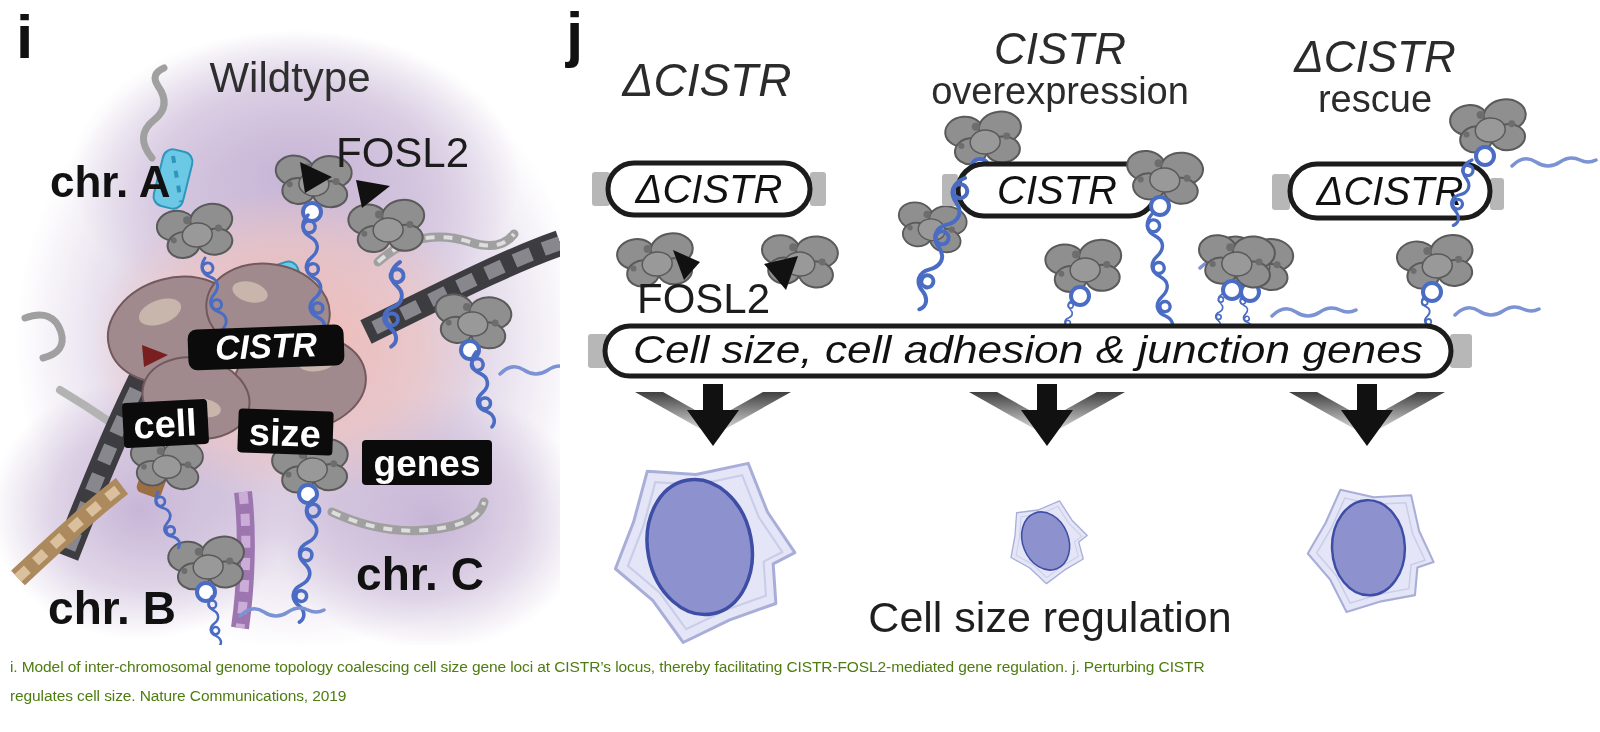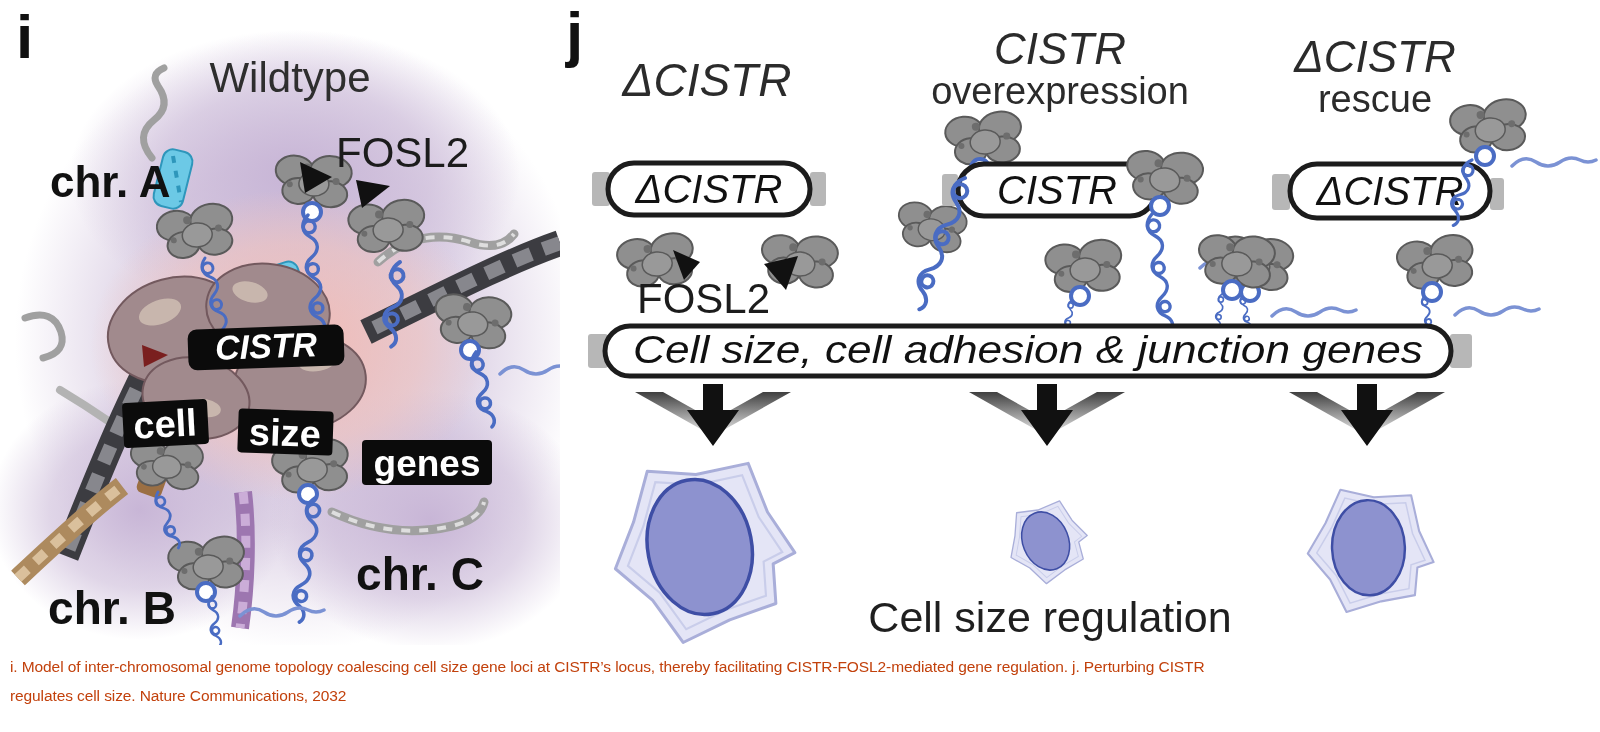--- a/index.html
+++ b/index.html
@@ -2,21 +2,21 @@
 <html><head>
 <meta charset="utf-8">
 <style>
   html,body{margin:0;padding:0;background:#fff;}
   body{font-family:"Liberation Sans","DejaVu Sans",sans-serif;}
   .stage{position:relative;width:1600px;height:732px;background:#ffffff;overflow:hidden;}
   .panel-i{position:absolute;left:0;top:0;}
   .panel-j{position:absolute;left:560px;top:0;}
   svg text{font-family:"Liberation Sans","DejaVu Sans",sans-serif;}
   .caption{position:absolute;left:10px;top:652px;font-size:15.5px;line-height:29px;
-           color:#c2410c;letter-spacing:-0.1px;white-space:nowrap;}
+           color:#4d7c0f;letter-spacing:-0.1px;white-space:nowrap;}
   .defs-holder{position:absolute;width:0;height:0;overflow:hidden;}
 </style>
 </head>
 <body>
 
 <div class="stage">
 
   <svg class="defs-holder" aria-hidden="true">
     <defs>
       <radialGradient id="hazeP" cx="50%" cy="50%" r="50%">
@@ -266,16 +266,16 @@
 
     <use href="#cellfull" transform="translate(145,548) rotate(3)"></use>
     <use href="#cellfull" transform="translate(488,541) rotate(-8) scale(0.44)"></use>
     <use href="#cellfull" transform="translate(812,549) rotate(12) scale(0.70)"></use>
 
     <text x="490" y="632" text-anchor="middle" font-size="43" fill="#1f1f1f">Cell size regulation</text>
   </svg>
 
   <div class="caption">
     <div>i. Model of inter-chromosomal genome topology coalescing cell size gene loci at CISTR’s locus, thereby facilitating CISTR-FOSL2-mediated gene regulation. j. Perturbing CISTR</div>
-    <div>regulates cell size. Nature Communications, 2032</div>
+    <div>regulates cell size. Nature Communications, 2019</div>
   </div>
 
 </div>
 
 </body></html>

